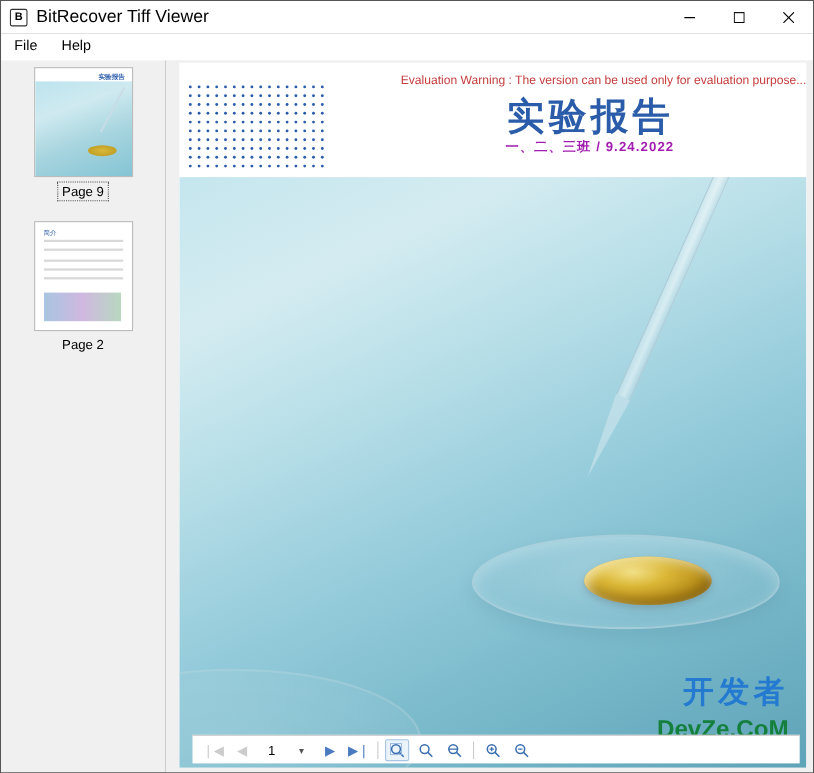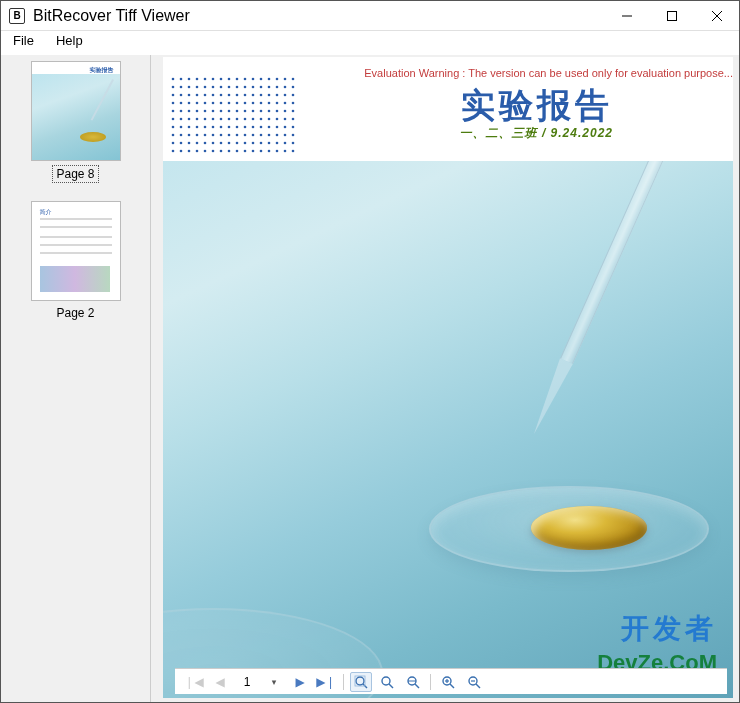--- a/index.html
+++ b/index.html
@@ -35,21 +35,21 @@
   .thumb3 .mini-tt { position: absolute; left: 8px; top: 6px; font-size: 6px; color: #2a5caa; }
   .thumb3 .mini-ln { position: absolute; left: 8px; right: 8px; height: 1px; background: #ddd; }
   .thumb3 .mini-bar { position: absolute; bottom: 10px; width: 4px; background: #2a5caa; }
   
   .main { flex: 1; display: flex; flex-direction: column; background: #f0f0f0; position: relative; }
   .canvas { flex: 1; background: #f0f0f0; overflow: hidden; position: relative; }
   .page { position: absolute; left: 12px; top: 2px; right: 6px; bottom: 4px; background: #fff; overflow: hidden; }
   
   .eval-warn { position: absolute; top: 10px; left: 0; right: 0; text-align: right; font-size: 11px; color: #c33c3c; }
   .doc-title { position: absolute; top: 26px; right: 120px; font-size: 34px; color: #2a5caa; font-weight: 600; letter-spacing: 4px; font-family: "Microsoft YaHei", sans-serif; }
-  .doc-sub { position: absolute; top: 68px; right: 120px; font-size: 12px; color: #4d7c0f; font-weight: 600; letter-spacing: 1px; font-style: italic; }
+  .doc-sub { position: absolute; top: 68px; right: 120px; font-size: 12px; color: #a21caf; font-weight: 600; letter-spacing: 1px; }
   .dots { position: absolute; top: 16px; left: 4px; width: 160px; height: 86px; }
   .dots svg { width: 100%; height: 100%; }
   
   .photo { position: absolute; top: 104px; left: 0; right: 0; bottom: 0; background: linear-gradient(155deg, #c5e6ee 0%, #d4ecf1 18%, #b8dfe8 35%, #96ccdb 55%, #7abacb 75%, #5fa3b8 100%); overflow: hidden; }
   .pipette { position: absolute; top: -40px; right: 52px; width: 14px; height: 380px; transform: rotate(24deg); transform-origin: top right; }
   .pip-body { width: 100%; height: 70%; background: linear-gradient(90deg, rgba(230,240,245,.4) 0%, rgba(255,255,255,.5) 50%, rgba(200,220,230,.4) 100%); border-left: 1px solid rgba(160,190,205,.6); border-right: 1px solid rgba(160,190,205,.6); }
   .pip-tip { width: 0; height: 0; margin: 0 auto; border-left: 7px solid transparent; border-right: 7px solid transparent; border-top: 80px solid rgba(225,238,244,.45); }
   .dish { position: absolute; right: 24px; bottom: 126px; width: 280px; height: 86px; border-radius: 50%; background: radial-gradient(ellipse at 50% 40%, rgba(255,255,255,.22) 0%, rgba(200,225,235,.16) 50%, rgba(150,195,210,.12) 100%); border: 2px solid rgba(190,215,225,.5); box-shadow: inset 0 4px 14px rgba(255,255,255,.25), 0 6px 14px rgba(80,130,150,.18); }
   .drop { position: absolute; right: 86px; bottom: 148px; width: 116px; height: 44px; border-radius: 50%; background: radial-gradient(ellipse at 38% 32%, #f2e088 0%, #dbb838 30%, #b88d18 65%, #8a6810 100%); box-shadow: inset 4px 4px 10px rgba(255,250,210,.7), inset -5px -5px 10px rgba(100,70,10,.45), 0 3px 7px rgba(90,110,120,.35); }
   .dish2 { position: absolute; left: -120px; bottom: -40px; width: 340px; height: 130px; border-radius: 50%; background: radial-gradient(ellipse, rgba(255,255,255,.12) 0%, rgba(170,210,225,.1) 100%); border: 2px solid rgba(185,212,222,.35); }
@@ -100,21 +100,21 @@
 
   <div class="sidebar">
     <div class="thumb-block">
       <div class="thumb thumb1">
         <div class="mini-hdr">实验报告</div>
         <div class="mini-img">
             <div class="mini-pip"></div>
             <div class="mini-drop"></div>
           </div>
       </div>
-      <div class="thumb-label sel">Page 8</div>
+      <div class="thumb-label sel">Page 9</div>
     </div>
     <div class="thumb-block">
       <div class="thumb thumb2">
         <div class="mini-tt" style="top:6px">简介</div>
         <div class="mini-ln" style="top:16px"></div>
         <div class="mini-ln" style="top:24px"></div>
         <div class="mini-ln" style="top:34px"></div>
         <div class="mini-ln" style="top:42px"></div>
         <div class="mini-ln" style="top:50px"></div>
         <div class="mini-foto"></div>

